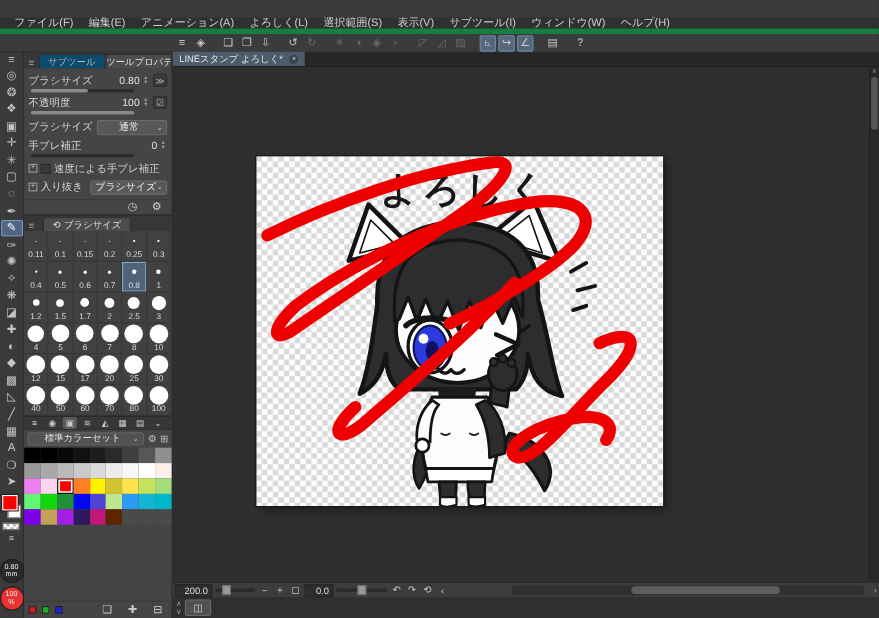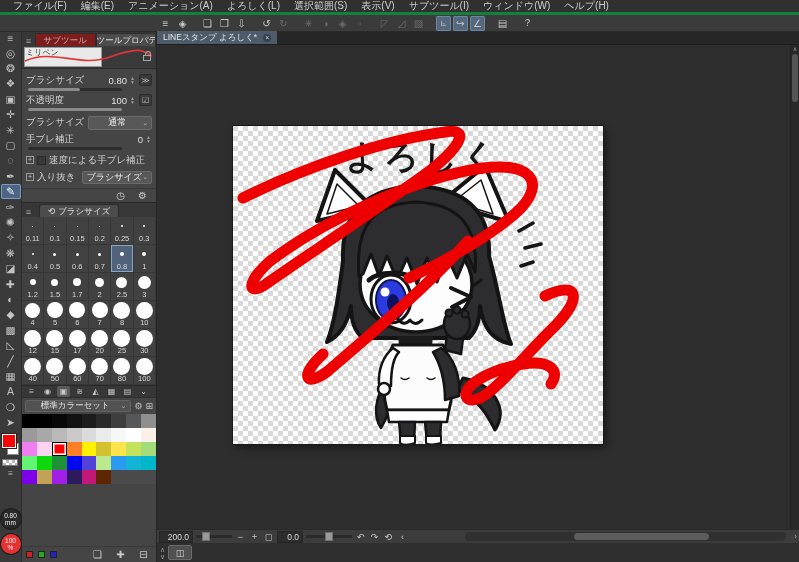--- a/index.html
+++ b/index.html
@@ -4,21 +4,21 @@
 <style>
   * { margin:0; padding:0; box-sizing:border-box; }
   html,body { width:799px; height:562px; overflow:hidden; background:#2f2f2f;
     font-family:"Liberation Sans","DejaVu Sans",sans-serif; }
   .app { width:799px; height:562px; display:flex; flex-direction:column; background:#3a3a3a; }
 
   
   .titlebar { height:14px; background:#232323; color:#b5b5b5; font-size:9px;
     display:flex; align-items:center; justify-content:center; flex:0 0 auto; }
   .menubar { height:15px; background:#303030; color:#cfcfcf; font-size:10px;
-    display:flex; align-items:center; padding-left:6px; flex:0 0 auto; border-bottom:3px solid #15803d;}
+    display:flex; align-items:center; padding-left:6px; flex:0 0 auto; border-bottom:5px solid #15803d;margin-top:16px;}
   .menubar .rt { padding:0 7px; cursor:default; }
   .toolbar { height:17px; background:#3b3b3b; display:flex; align-items:center;
     padding-left:157px; flex:0 0 auto; border-bottom:1px solid #2a2a2a;}
   .tbi { width:15px; height:15px; display:inline-flex; align-items:center; justify-content:center;
     color:#c9c9c9; font-size:10px; margin:0 1px; border-radius:2px;}
   .tbi.disabled { opacity:.33; }
   .tbi.active { background:#55687e; box-shadow:0 0 0 1px #6d87a3 inset; }
   .tbi.gap { margin-left:9px; }
 
   
@@ -43,21 +43,21 @@
     display:flex; flex-direction:column; align-items:center; justify-content:center;
     font-size:6.5px; line-height:1.15; margin:5px auto 0; box-shadow:0 0 0 1px #1d1d1d;}
   .badge.red { background:#e63232; }
 
   
   .panel { width:135px; background:#454545; border-right:1px solid #262626;
     display:flex; flex-direction:column; font-size:10px; color:#d2d2d2; }
   .ptabs { height:14px; display:flex; background:#373737; align-items:flex-end; }
   .ptabs .pmenu { width:13px; text-align:center; color:#aaa; font-size:9px;}
   .ptab { flex:1; height:13px; line-height:13px; text-align:center; font-size:8.5px;
-    background:#7f1d1d; color:#b5b5b5; border:1px solid #2e2e2e; border-bottom:none;
+    background:#0c4a6e; color:#b5b5b5; border:1px solid #2e2e2e; border-bottom:none;
     white-space:nowrap; overflow:hidden;}
   .ptab.active { background:#4c4c4c; color:#e8e8e8; }
   .preview { height:23px; position:relative; background:#3a3a3a; border-bottom:1px solid #2e2e2e;}
   .subchip { position:absolute; left:2px; top:1px; width:78px; height:20px; background:#e9e9e9;
     border:1px solid #9a9a9a; }
   .subname { position:absolute; left:4px; top:1px; font-size:8px; color:#333; }
   .prevstroke { position:absolute; left:0; top:0; }
   .lock { position:absolute; right:5px; top:9px; width:8px; height:6px; border:1px solid #a5a5a5; }
   .lock:before { content:""; position:absolute; left:1px; top:-5px; width:4px; height:4px;
     border:1.5px solid #a5a5a5; border-bottom:none; border-radius:3px 3px 0 0;}
@@ -237,28 +237,20 @@
     </div>
 
     <div class="panel">
 
       <div class="ptabs">
         <span class="pmenu">≡</span>
         <span class="ptab">サブツール</span>
         <span class="ptab active">ツールプロパティ</span>
       </div>
 
-      <div class="preview">
-        <div class="subchip"></div>
-        <svg class="prevstroke" width="133" height="23" viewBox="0 0 133 23">
-          <path d="M3,15 C30,2 58,22 88,11 S 122,5 130,10" fill="none" stroke="#e03535" stroke-width="1.6"></path>
-        </svg>
-        <span class="subname">ミリペン</span>
-        <span class="lock"></span>
-      </div>
 
       <div class="props">
         <div class="prow">
           <span class="plabel">ブラシサイズ</span>
           <span class="pval">0.80</span>
           <span class="stepper">▲<br>▼</span>
           <span class="sidebtn">≫</span>
         </div>
         <div class="slider">
             <span class="fill" style="width:55%"></span>

